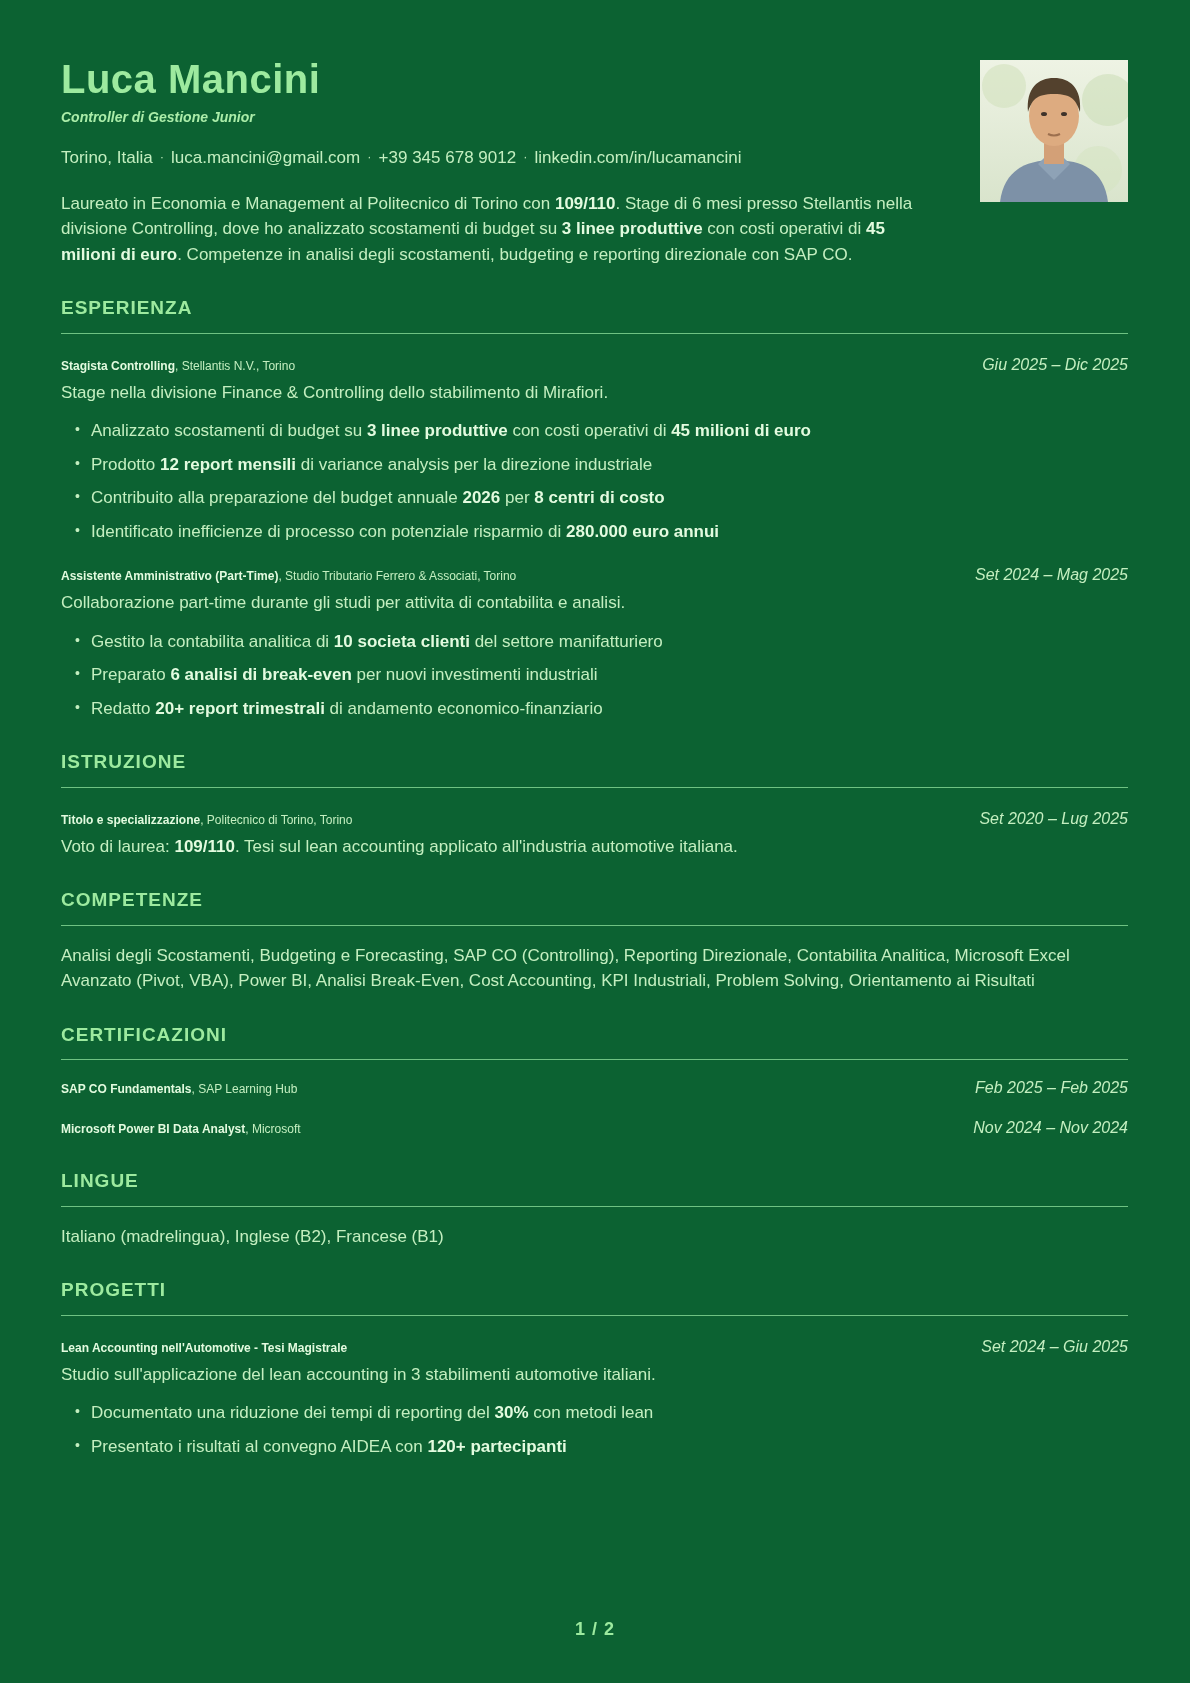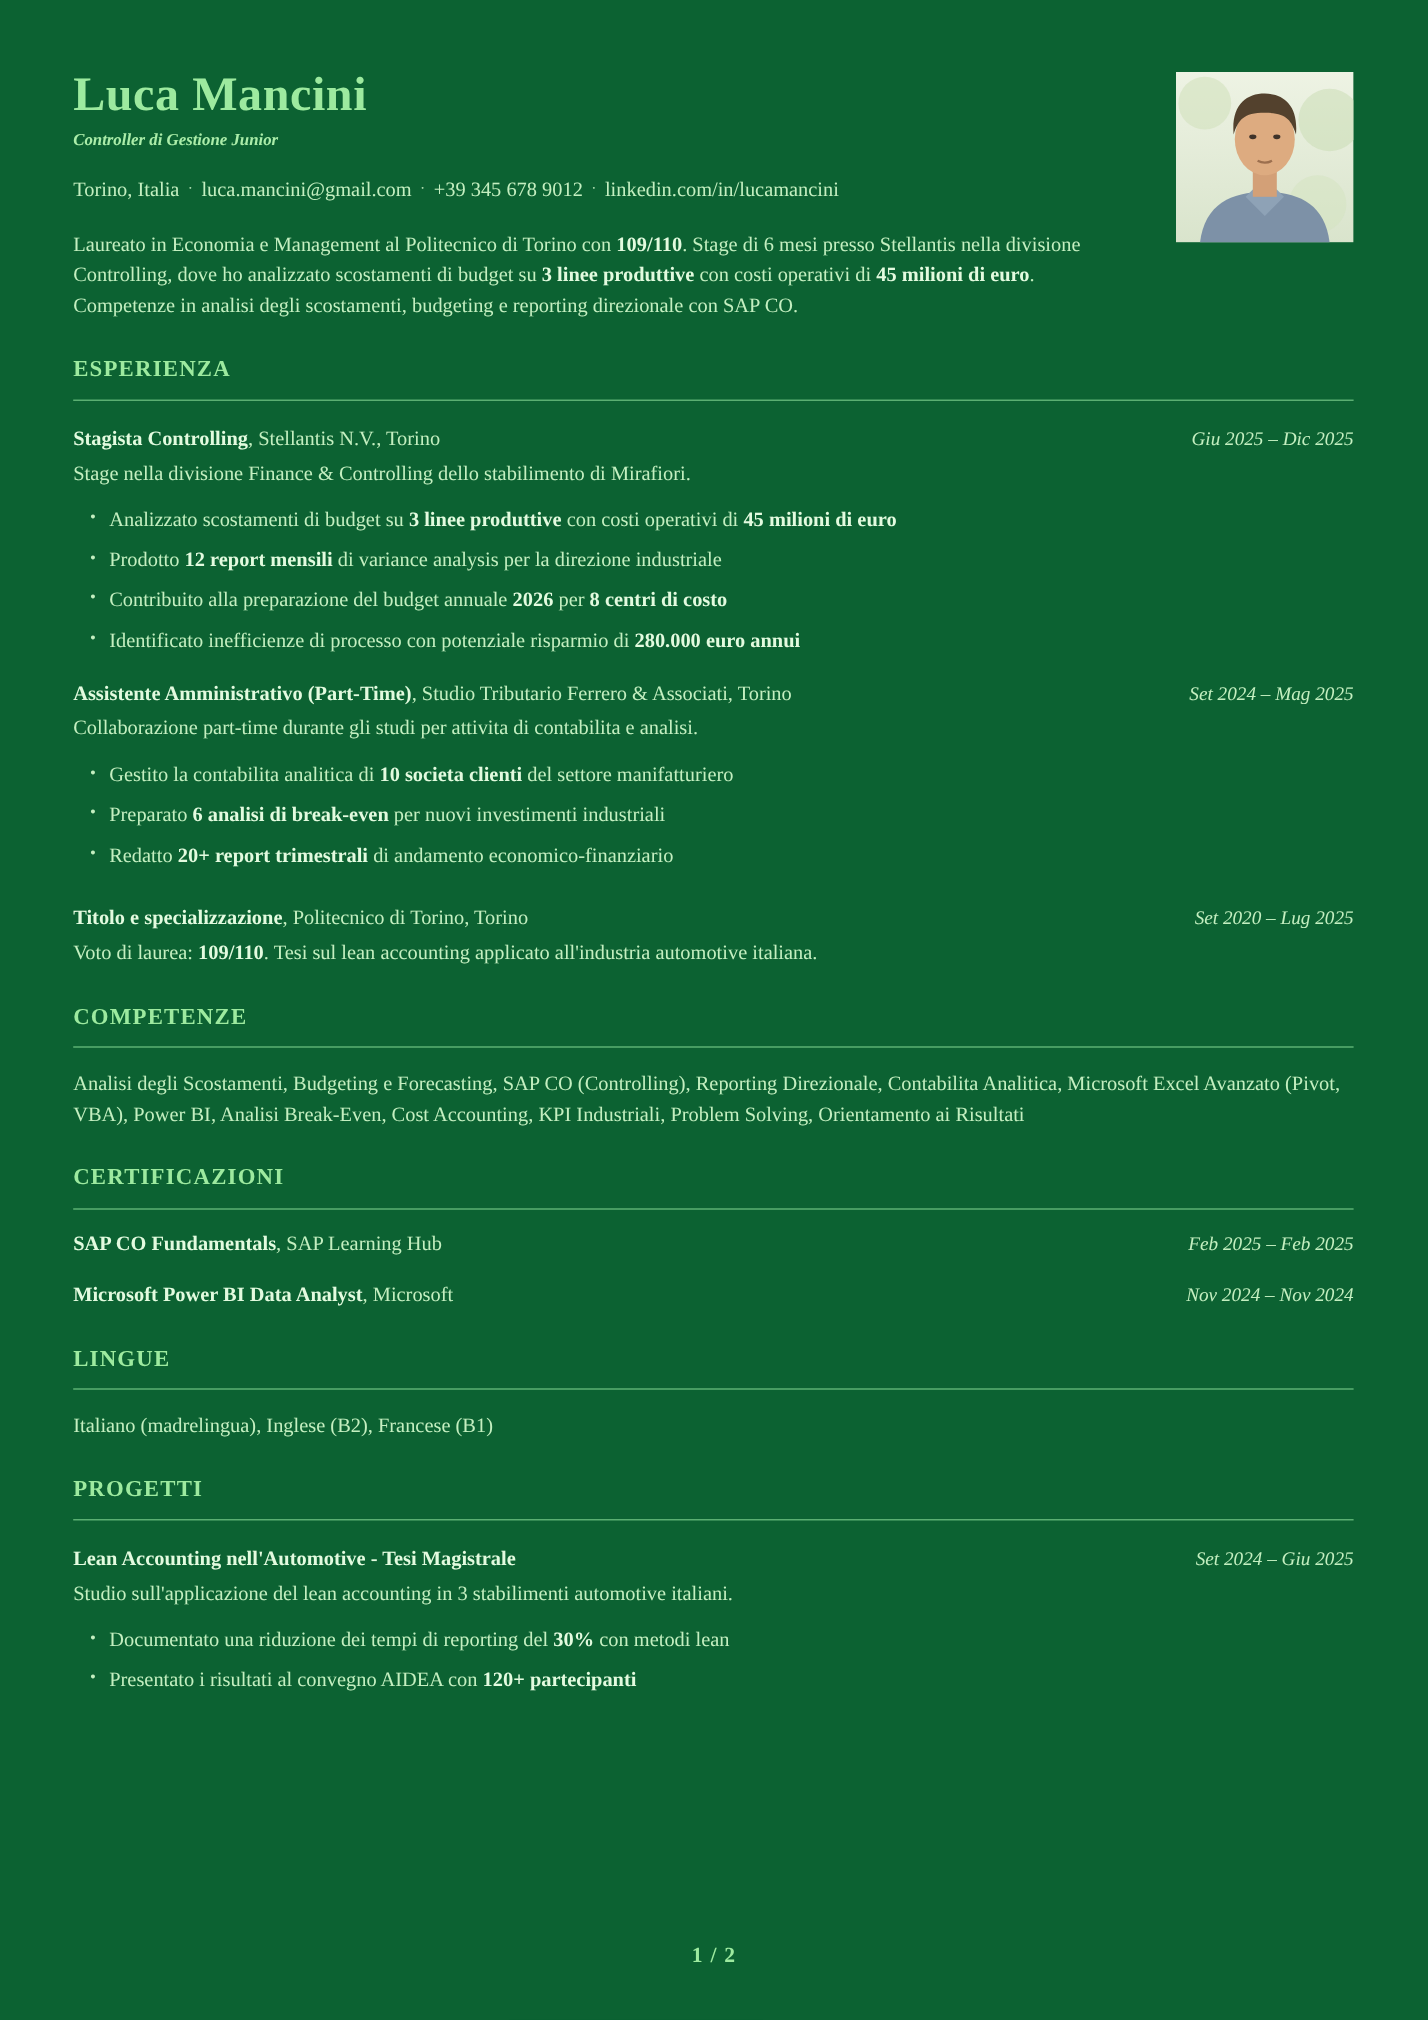--- a/index.html
+++ b/index.html
@@ -5,21 +5,21 @@
   * { margin: 0; padding: 0; box-sizing: border-box; }
   html, body { background: #0c6232; }
   .page {
     width: 1190px;
     height: 1683px;
     margin: 0 auto;
     position: relative;
     overflow: hidden;
     background: var(--background, #0c6232);
     color: var(--body, #c4efc0);
-    font-family: Liberation Serif, serif;
+    font-family: Liberation Sans, sans-serif;
     padding: 56px 62px 0 61px;
     font-size: 17px;
     line-height: 1.5;
   }
   b, strong { color: var(--strong, #e3fbdf); font-weight: 700; }
 
   
   .header { display: flex; gap: 30px; align-items: flex-start; }
   .header-text { flex: 1; min-width: 0; }
   .name {
@@ -50,21 +50,21 @@
   .section-heading {
     font-size: 19px;
     font-weight: 700;
     letter-spacing: 1px;
     color: var(--heading, #9dea9f);
     padding-bottom: 10px;
     border-bottom: 1px solid var(--rule, #6fc383);
   }
   .entry { margin-top: 19px; }
   .entry-head { display: flex; justify-content: space-between; align-items: baseline; gap: 24px; }
-  .entry-title { font-size: 17px; }
+  .entry-title { font-size: 12px; }
   .entry-date { font-style: italic; font-size: 16px; white-space: nowrap; color: var(--body, #c4efc0); }
   .entry-desc { margin-top: 3px; }
   ul.bullets { list-style: none; margin-top: 13px; }
   ul.bullets li { position: relative; padding-left: 30px; margin-top: 8px; }
   ul.bullets li::before {
     content: "\2022";
     position: absolute; left: 14px; top: 1px;
     font-size: 14px;
     color: var(--body, #c4efc0);
   }
@@ -144,20 +144,21 @@
       <div class="entry-desc">Collaborazione part-time durante gli studi per attivita di contabilita e analisi.</div>
       <ul class="bullets">
         <li>Gestito la contabilita analitica di <b>10 societa clienti</b> del settore manifatturiero</li>
         <li>Preparato <b>6 analisi di break-even</b> per nuovi investimenti industriali</li>
         <li>Redatto <b>20+ report trimestrali</b> di andamento economico-finanziario</li>
       </ul>
     </div>
   </section>
 
   <section>
+    <div class="section-heading">ISTRUZIONE</div>
     <div class="entry">
       <div class="entry-head">
         <div class="entry-title"><b>Titolo e specializzazione</b>, Politecnico di Torino, Torino</div>
         <div class="entry-date">Set 2020 – Lug 2025</div>
       </div>
       <div class="entry-desc">Voto di laurea: <b>109/110</b>. Tesi sul lean accounting applicato all'industria automotive italiana.</div>
     </div>
   </section>
 
   <section>

